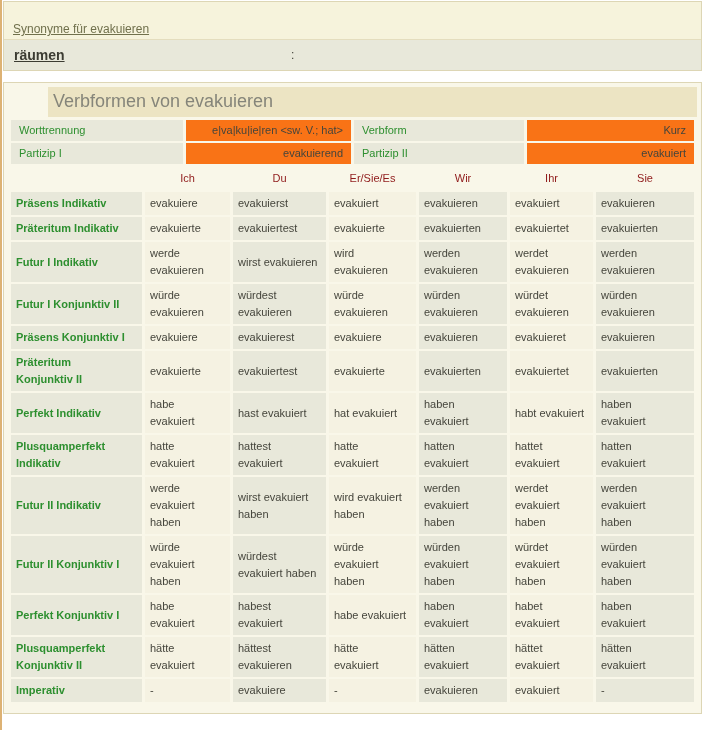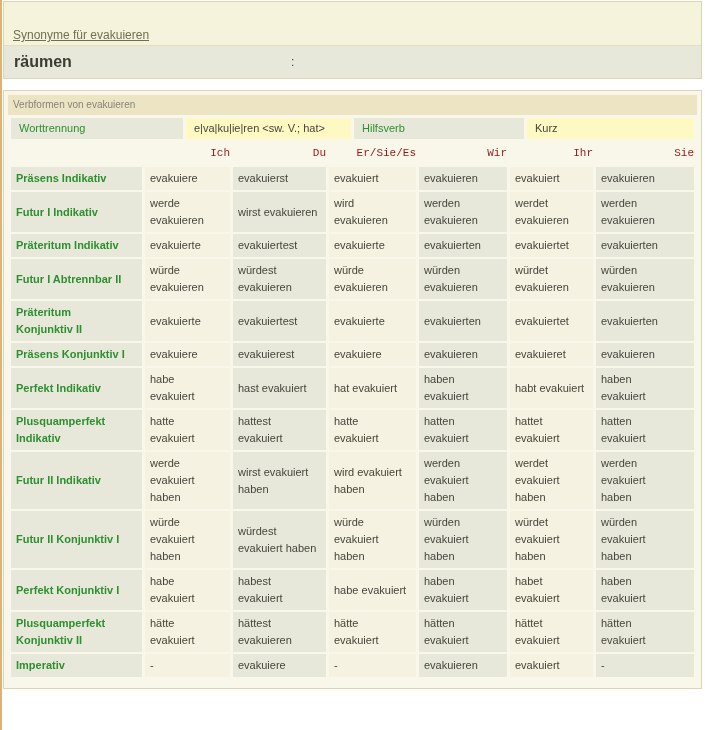--- a/index.html
+++ b/index.html
@@ -14,68 +14,68 @@
 
   
   .syn-box {
     margin:1px 3px 0 1px;
     border:1px solid #ddd6b5;
     background:#f6f3dc;
   }
   .syn-title-row {
     padding:20px 9px 3px 9px;
     border-bottom:1px solid #e4ddbe;
-    margin-top:6px;
   }
   .syn-link {
     color:#70704c; font-size:12px; text-decoration:underline; cursor:pointer;
   }
   .syn-entry-row {
     background:#e8e8da;
     display:grid;
     grid-template-columns:277px 49px auto;
     align-items:center;
     padding:7px 0 7px 10px;
   }
-  .syn-word { font-weight:bold; font-size:16px; color:#3c3c32; }
+  .syn-word { font-weight:bold; font-size:14px; color:#3c3c32;text-decoration:underline; }
   .syn-colon { font-size:12px; color:#45453c; }
   .syn-value { font-size:12px; color:#45453c; }
 
   
   .verb-box {
     margin:11px 3px 0 1px;
     border:1px solid #ddd6b5;
     background:#f9f7e9;
     padding:4px 4px 9px 4px;
   }
   .verb-title {
     background:#ece4c3;
     color:#85857a;
-    font-size:10px;
+    font-size:18px;
     padding:4px 5px 5px 5px;
     margin-bottom:1px;
+    margin-left:40px;
   }
 
   table { border-collapse:separate; border-spacing:3px 2px; width:100%; table-layout:fixed; }
 
   
   .info-table td { padding:3px 8px; line-height:15px; overflow:hidden; }
   .info-table td.lbl { background:#e8e8da; color:#2d8f2f; }
-  .info-table td.val { background:#fef9c3; color:#45453c; }
+  .info-table td.val { background:#f97316; color:#45453c;text-align:right; }
 
   
   .conj-table th, .conj-table td {
     font-weight:normal; text-align:left;
     padding:3px 5px; line-height:17px;
     vertical-align:middle;
     white-space:pre-line;
     overflow:hidden;
   }
   .conj-table thead th {
-    color:#8f1a1a; text-align:right; padding:2px 0 3px 0;font-family:Liberation Mono, monospace;
+    color:#8f1a1a; text-align:center; padding:2px 0 3px 0;
   }
   .conj-table th.tense { background:#e8e8da; color:#2d8f2f;font-weight:bold; }
   .conj-table td.c-odd  { background:#f5f2e2; }
   .conj-table td.c-even { background:#e8e8da;margin-top:34px; }
 </style>
 </head>
 <body>
 
 <div class="syn-box">
   <div class="syn-title-row">
@@ -94,22 +94,28 @@
     <colgroup>
         <col style="width:172px">
         <col style="width:165px">
         <col style="width:170px">
         <col>
       </colgroup>
     <tbody>
         <tr>
           <td class="lbl">Worttrennung</td>
           <td class="val">e|va|ku|ie|ren &lt;sw. V.; hat&gt;</td>
-          <td class="lbl">Hilfsverb</td>
+          <td class="lbl">Verbform</td>
           <td class="val">Kurz</td>
+        </tr>
+        <tr>
+          <td class="lbl">Partizip I</td>
+          <td class="val">evakuierend</td>
+          <td class="lbl">Partizip II</td>
+          <td class="val">evakuiert</td>
         </tr>
       </tbody>
   </table>
 
   <table class="conj-table">
     <colgroup>
       <col style="width:131px">
         <col style="width:85px">
         <col style="width:93px">
       <col style="width:87px">
@@ -132,77 +138,77 @@
         <tr>
           <th class="tense">Präsens Indikativ</th>
           <td class="c-odd">evakuiere</td>
           <td class="c-even">evakuierst</td>
           <td class="c-odd">evakuiert</td>
           <td class="c-even">evakuieren</td>
           <td class="c-odd">evakuiert</td>
           <td class="c-even">evakuieren</td>
         </tr>
         <tr>
-          <th class="tense">Futur I Indikativ</th>
-          <td class="c-odd">werde
-evakuieren</td>
-          <td class="c-even">wirst evakuieren</td>
-          <td class="c-odd">wird
-evakuieren</td>
-          <td class="c-even">werden
-evakuieren</td>
-          <td class="c-odd">werdet
-evakuieren</td>
-          <td class="c-even">werden
-evakuieren</td>
-        </tr>
-        <tr>
           <th class="tense">Präteritum Indikativ</th>
           <td class="c-odd">evakuierte</td>
           <td class="c-even">evakuiertest</td>
           <td class="c-odd">evakuierte</td>
           <td class="c-even">evakuierten</td>
           <td class="c-odd">evakuiertet</td>
           <td class="c-even">evakuierten</td>
         </tr>
         <tr>
-          <th class="tense">Futur I Abtrennbar II</th>
+          <th class="tense">Futur I Indikativ</th>
+          <td class="c-odd">werde
+evakuieren</td>
+          <td class="c-even">wirst evakuieren</td>
+          <td class="c-odd">wird
+evakuieren</td>
+          <td class="c-even">werden
+evakuieren</td>
+          <td class="c-odd">werdet
+evakuieren</td>
+          <td class="c-even">werden
+evakuieren</td>
+        </tr>
+        <tr>
+          <th class="tense">Futur I Konjunktiv II</th>
           <td class="c-odd">würde
 evakuieren</td>
           <td class="c-even">würdest
 evakuieren</td>
           <td class="c-odd">würde
 evakuieren</td>
           <td class="c-even">würden
 evakuieren</td>
           <td class="c-odd">würdet
 evakuieren</td>
           <td class="c-even">würden
 evakuieren</td>
+        </tr>
+        <tr>
+          <th class="tense">Präsens Konjunktiv I</th>
+          <td class="c-odd">evakuiere</td>
+          <td class="c-even">evakuierest</td>
+          <td class="c-odd">evakuiere</td>
+          <td class="c-even">evakuieren</td>
+          <td class="c-odd">evakuieret</td>
+          <td class="c-even">evakuieren</td>
         </tr>
         <tr>
           <th class="tense">Präteritum
 Konjunktiv II</th>
           <td class="c-odd">evakuierte</td>
           <td class="c-even">evakuiertest</td>
           <td class="c-odd">evakuierte</td>
           <td class="c-even">evakuierten</td>
           <td class="c-odd">evakuiertet</td>
           <td class="c-even">evakuierten</td>
         </tr>
         <tr>
-          <th class="tense">Präsens Konjunktiv I</th>
-          <td class="c-odd">evakuiere</td>
-          <td class="c-even">evakuierest</td>
-          <td class="c-odd">evakuiere</td>
-          <td class="c-even">evakuieren</td>
-          <td class="c-odd">evakuieret</td>
-          <td class="c-even">evakuieren</td>
-        </tr>
-        <tr>
           <th class="tense">Perfekt Indikativ</th>
           <td class="c-odd">habe
 evakuiert</td>
           <td class="c-even">hast evakuiert</td>
           <td class="c-odd">hat evakuiert</td>
           <td class="c-even">haben
 evakuiert</td>
           <td class="c-odd">habt evakuiert</td>
           <td class="c-even">haben
 evakuiert</td>

